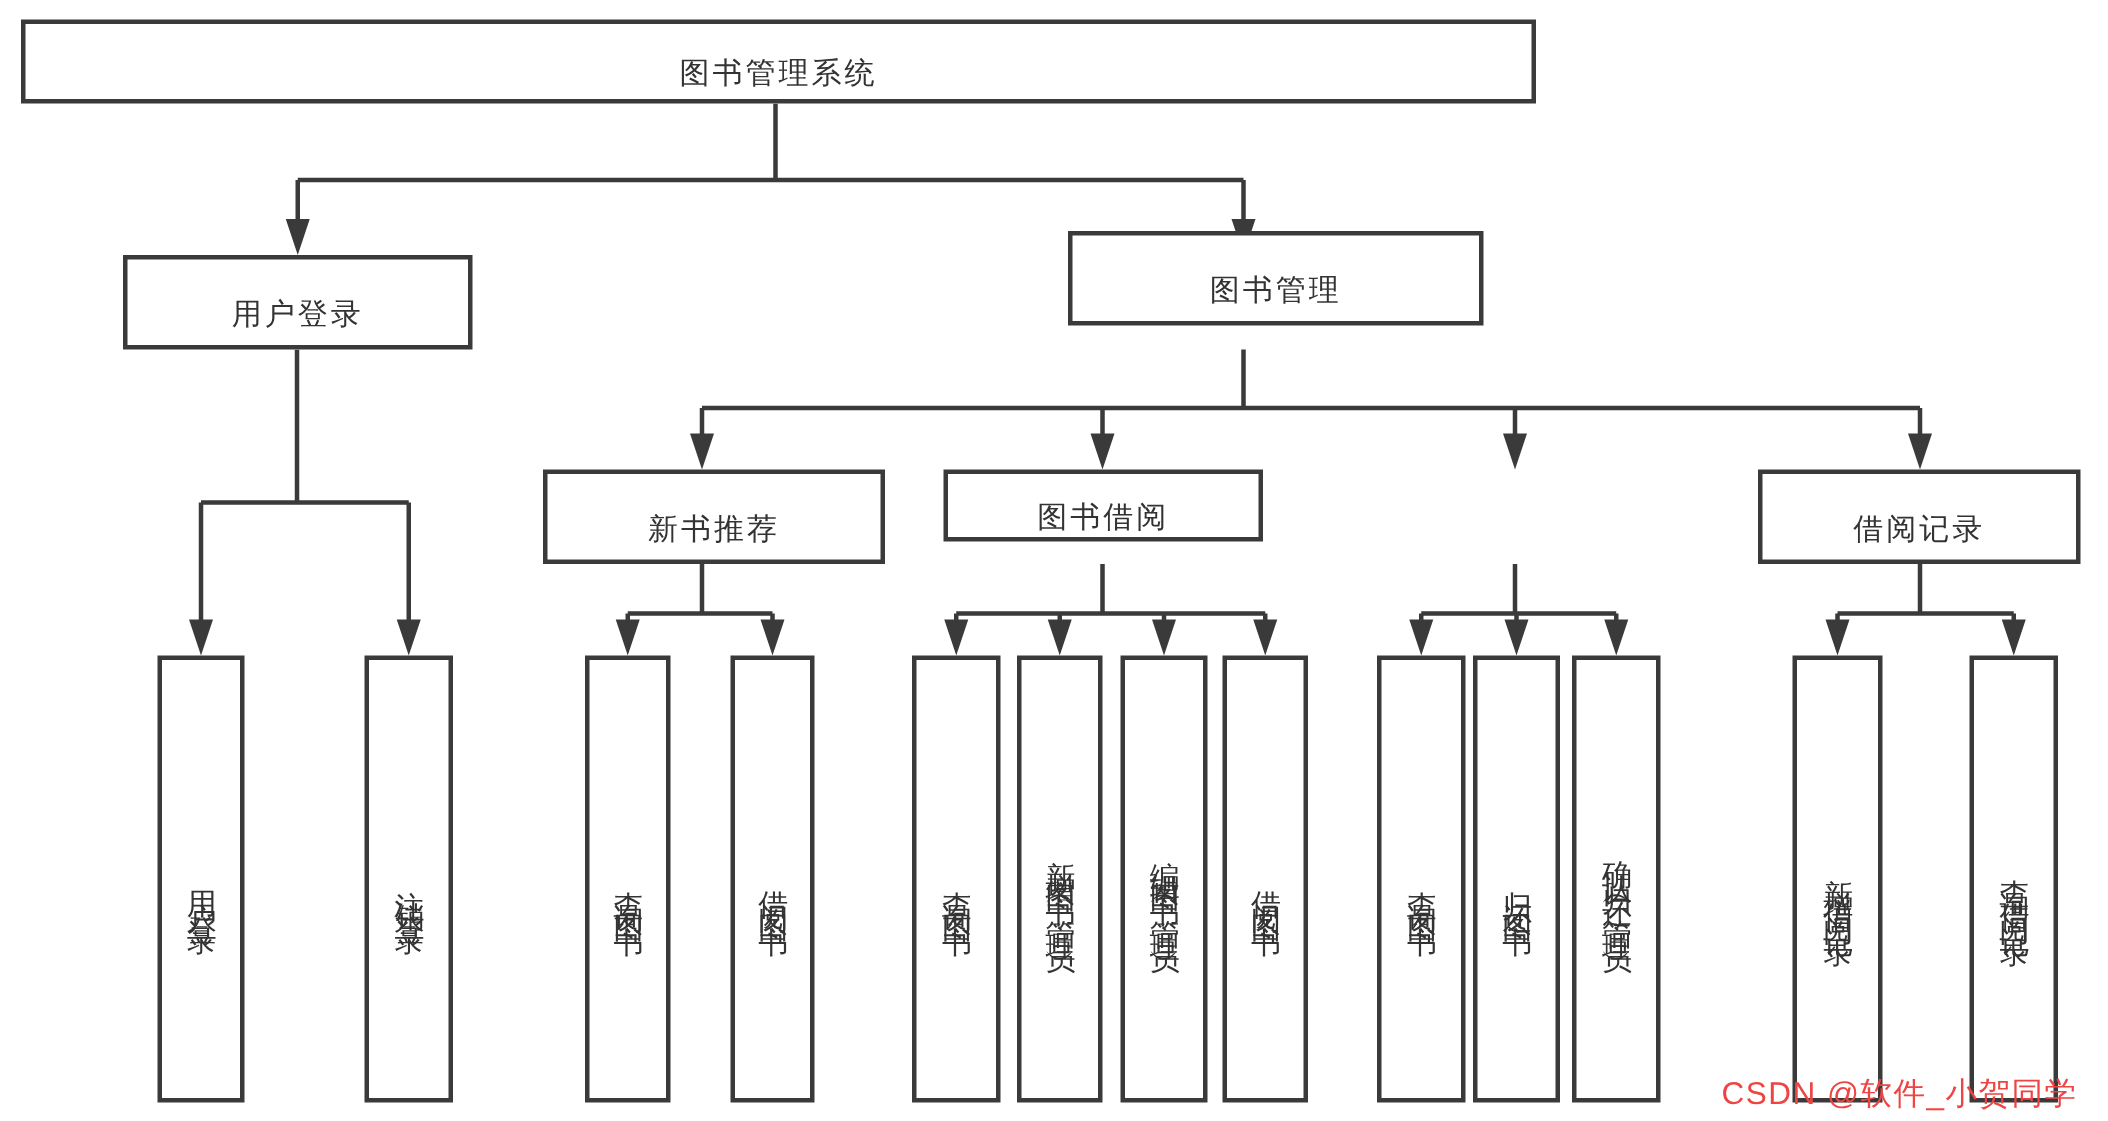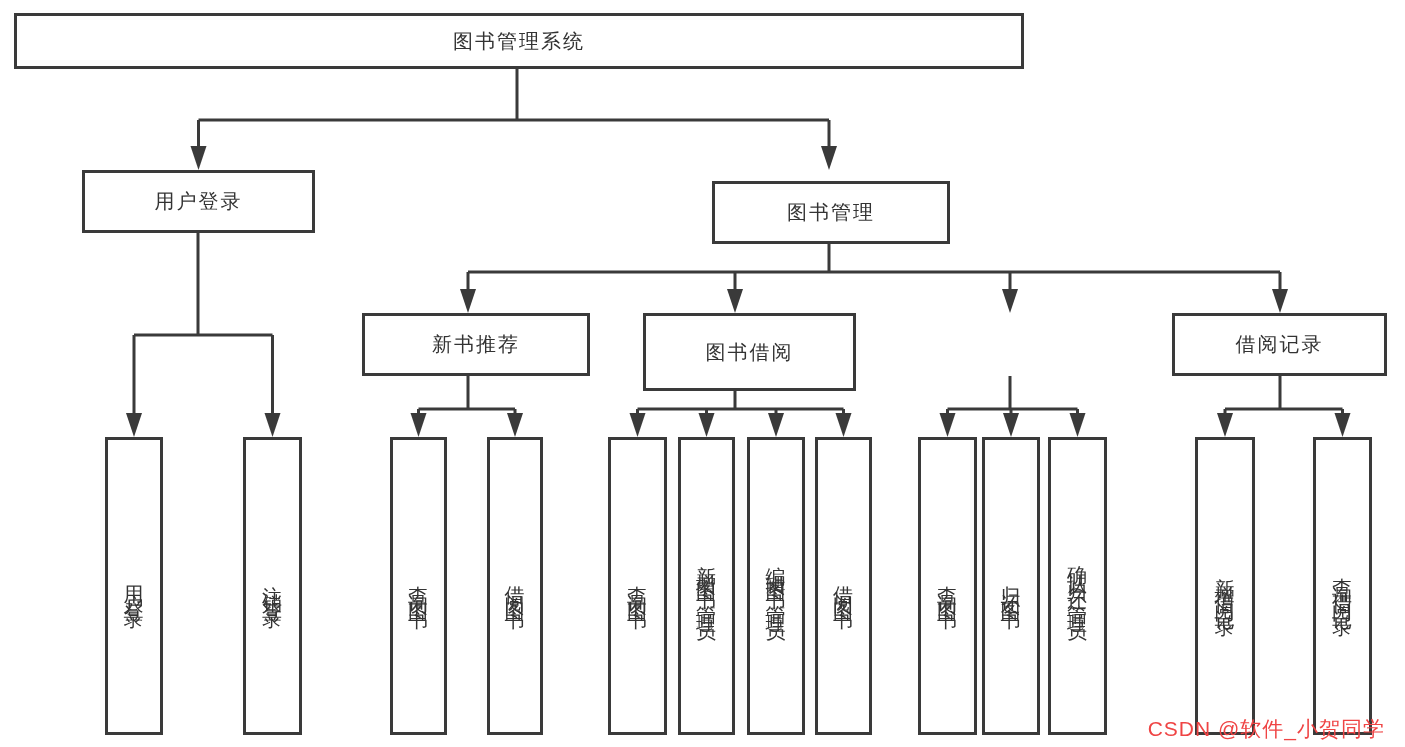--- a/index.html
+++ b/index.html
@@ -6,21 +6,21 @@
   #stage{
     position:relative;width:1405px;height:747px;background:#ffffff;
     font-family:"Liberation Sans","DejaVu Sans",sans-serif;overflow:hidden;
   }
   #wires{position:absolute;left:0;top:0;z-index:1;}
   .node{
     position:absolute;box-sizing:border-box;background:#ffffff;
     border:3px solid #3a3a3a;display:flex;align-items:center;justify-content:center;
     z-index:2;color:#333333;
   }
-  .node .lbl{font-size:20px;letter-spacing:2px;white-space:nowrap;}
+  .node .lbl{font-size:20px;letter-spacing:2px;white-space:nowrap;margin-top:15px;}
   .leaf .lbl{
     writing-mode:vertical-rl;text-orientation:mixed;
     letter-spacing:8px;font-size:20px;white-space:nowrap;line-height:1;
   }
   #watermark{
     position:absolute;right:20px;bottom:4px;z-index:3;
     font-size:21px;color:#ef4444;letter-spacing:1px;white-space:nowrap;
   }
 </style>
 </head>
@@ -61,28 +61,28 @@
     </g>
   </svg>
 
   <div class="node" style="left:14px;top:13px;width:1010px;height:56px">
     <span class="lbl">图书管理系统</span>
   </div>
 
   <div class="node" style="left:82px;top:170px;width:233px;height:63px">
     <span class="lbl">用户登录</span>
   </div>
-  <div class="node" style="left:712px;top:181px;width:238px;height:63px">
+  <div class="node" style="left:712px;top:154px;width:277px;height:63px">
     <span class="lbl">图书管理</span>
   </div>
 
   <div class="node" style="left:362px;top:313px;width:228px;height:63px">
     <span class="lbl">新书推荐</span>
   </div>
-  <div class="node" style="left:643px;top:313px;width:213px;height:78px">
+  <div class="node" style="left:629px;top:313px;width:213px;height:48px">
     <span class="lbl">图书借阅</span>
   </div>
   <div class="node" style="left:1172px;top:313px;width:215px;height:63px">
     <span class="lbl">借阅记录</span>
   </div>
 
   <div class="node leaf" style="left:105px;top:437px;width:58px;height:298px">
     <span class="lbl">用户登录</span>
   </div>
   <div class="node leaf" style="left:243px;top:437px;width:59px;height:298px">

